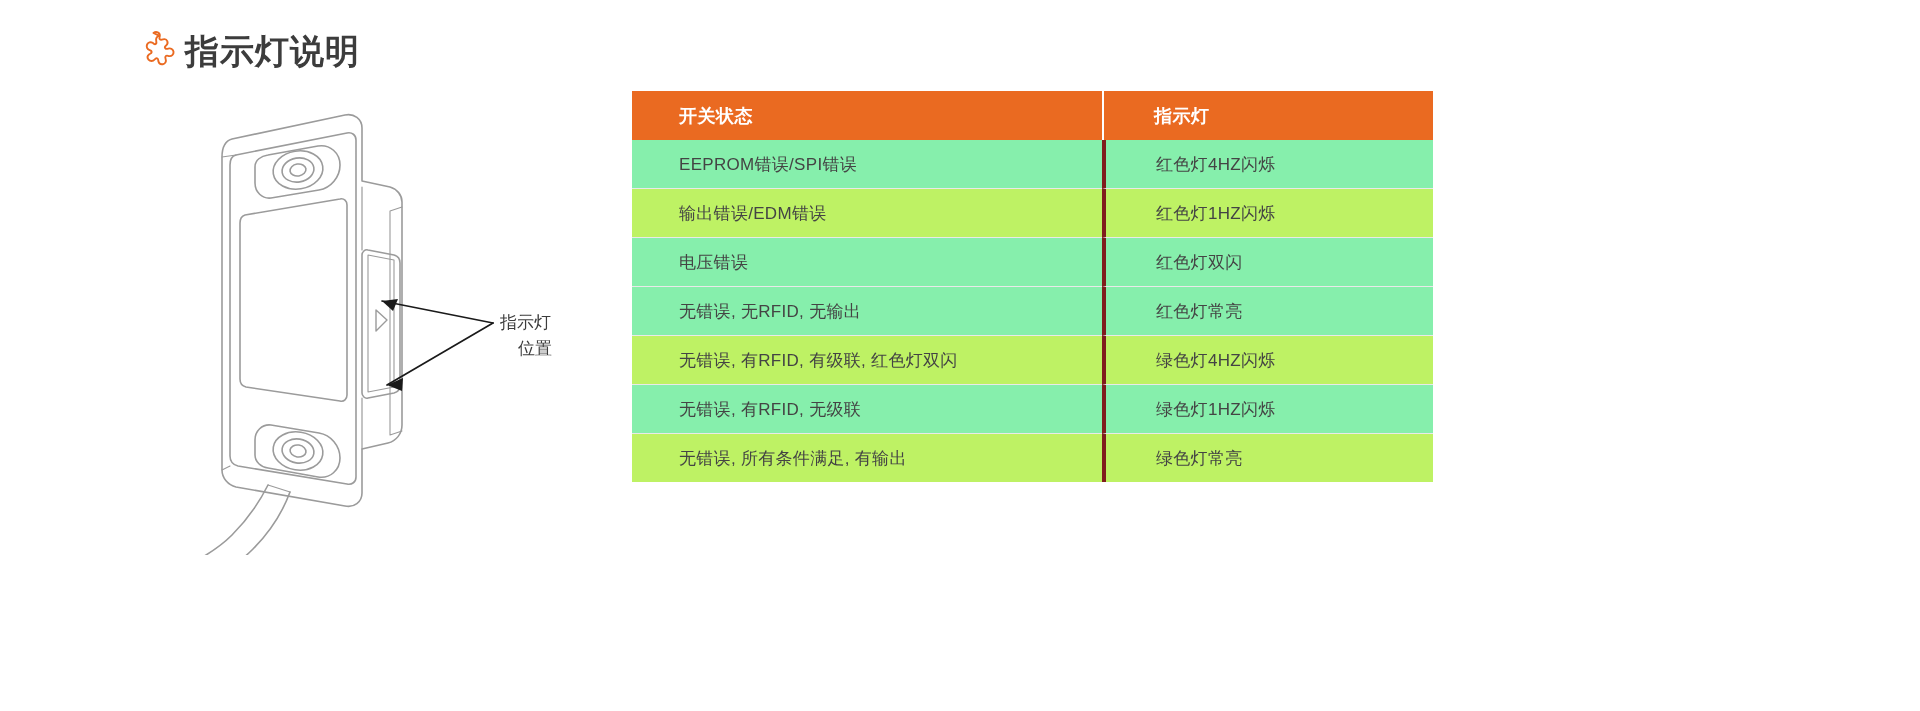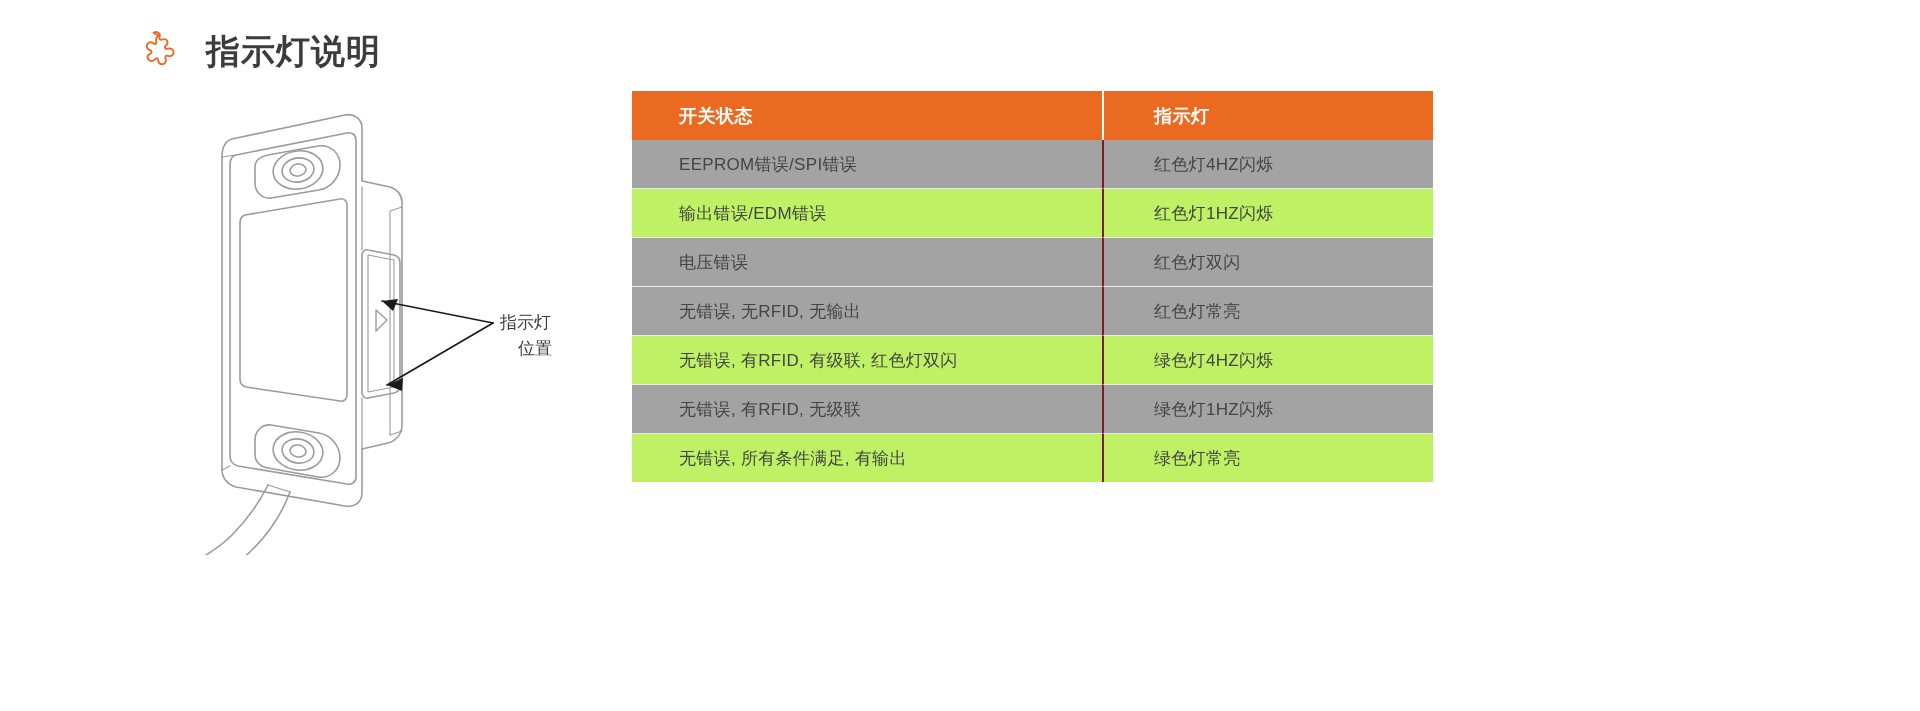--- a/index.html
+++ b/index.html
@@ -8,21 +8,21 @@
     background:#ffffff;
     font-family:"Liberation Sans","DejaVu Sans",sans-serif;
     overflow:hidden;
     position:relative;
   }
   .page{position:relative;width:1920px;height:711px;}
 
   
   .title-wrap{
     position:absolute;left:138px;top:30px;
-    display:flex;align-items:center;gap:28px;
+    display:flex;align-items:center;gap:7px;
   }
   .puzzle-icon{width:40px;height:42px;display:block;flex:none;}
   .title-text{
     font-size:34px;font-weight:bold;color:#3c3c3c;
     letter-spacing:1px;line-height:1;white-space:nowrap;
   }
 
   
   .illus{position:absolute;left:140px;top:95px;width:480px;height:460px;}
   .illus svg{display:block;}
@@ -50,22 +50,22 @@
   }
   .tbl th.col2{padding-left:50px;border-left:2px solid #ffffff;}
   .tbl td{
     font-size:17px;color:#444444;
     height:48px;
     padding:0 0 0 47px;
     vertical-align:middle;
     border-bottom:1px solid #e9e9e9;
     letter-spacing:.3px;
   }
-  .tbl td.col2{padding-left:50px;border-left:2px solid #7f1d1d;}
-  .tbl tr.odd td{background:#a3a3a3;}
+  .tbl td.col2{padding-left:50px;border-left:4px solid #7f1d1d;}
+  .tbl tr.odd td{background:#86efac;}
   .tbl tr.even td{background:#bef264;}
   .tbl tr:last-child td{border-bottom:none;}
   .c1{width:470px;}
   .c2{width:331px;}
 </style>
 </head>
 <body>
 
 <div class="page">
 

